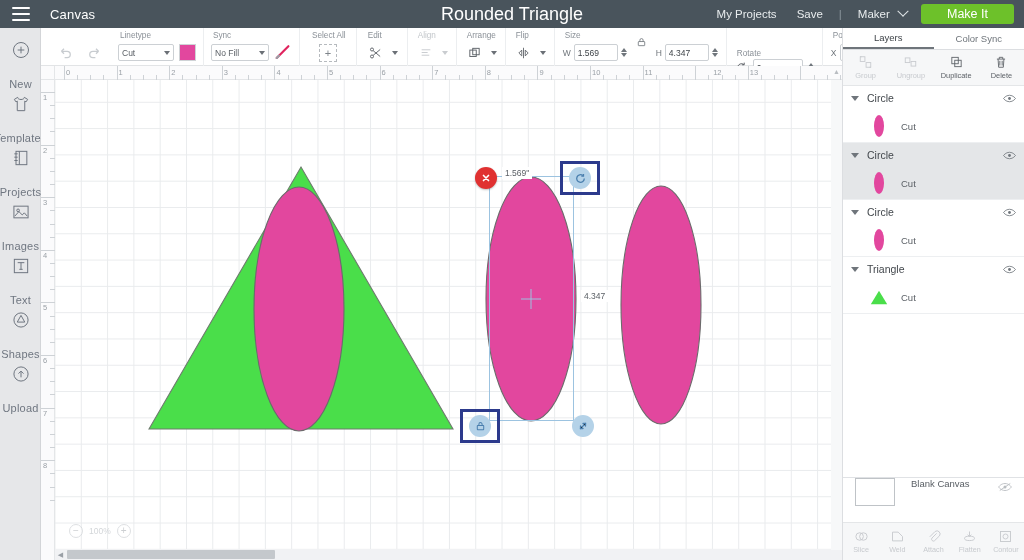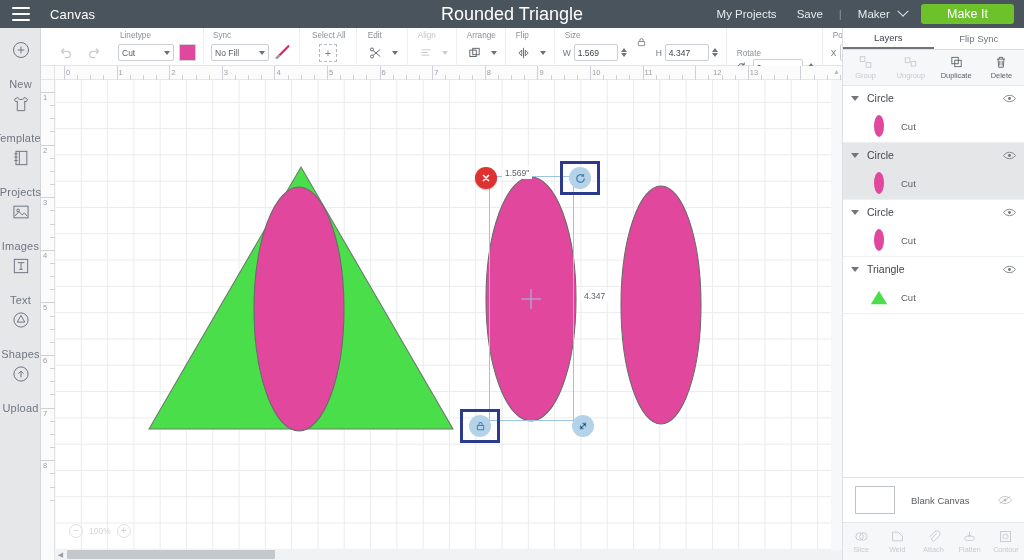--- a/index.html
+++ b/index.html
@@ -164,21 +164,21 @@
   .lhead { display: flex; align-items: center; height: 24px; padding: 0 8px; cursor: pointer; }
   .lcar { width: 0; height: 0; border-left: 4px solid transparent;
     border-right: 4px solid transparent; border-top: 5px solid #6f757b; margin-right: 8px; }
   .lname { font-size: 10.5px; color: #42474c; }
   .leye { margin-left: auto; color: #6f757b; cursor: pointer; }
   .lrow { display: flex; align-items: center; height: 32px; padding-left: 26px; cursor: pointer; }
   .lthumb { width: 20px; height: 26px; display:flex; align-items:center; justify-content:center; }
   .lsub { font-size: 9.5px; color: #5b6066; margin-left: 12px; }
 
   .rbottom { border-top: 1px solid #e0e2e5; background: #fff; }
-  .bcrow { display: flex; align-items: center; height: 44px; padding: 0 12px; }
+  .bcrow { display: flex; align-items: flex-start; height: 44px; padding: 0 12px; }
   .bcthumb { width: 40px; height: 28px; border: 1px solid #bfc3c7; background: #fff; }
   .bclabel { font-size: 9.5px; color: #5b6066; margin-left: 16px; }
   .bceye { margin-left: auto; color: #b8bcc0; }
   .toolrow { display: flex; height: 38px; background: #f6f7f8; border-top: 1px solid #e4e6e8; }
   .tool { flex: 1; display: flex; flex-direction: column; align-items: center;
     justify-content: center; gap: 1px; cursor: pointer; }
   .tool .ti { color: #c7cace; }
   .tool .tl { font-size: 7.2px; color: #c7cace; }
   .scrolltip { position:absolute; right:2px; top:2px; font-size:7px; color:#b9bdc1; }
 </style>
@@ -617,21 +617,21 @@
       <div class="arr">◀</div>
       <div class="hthumb"></div>
     </div>
     <div class="vscroll"></div>
   </div>
 
   <div class="rpanel">
 
     <div class="rtabs">
       <div class="rtab active">Layers</div>
-      <div class="rtab">Flip Sync</div>
+      <div class="rtab">Color Sync</div>
     </div>
 
     <div class="ractions">
       <div class="ract dim">
         <svg class="ri" width="15" height="14" viewBox="0 0 24 24" fill="none" stroke="currentColor" stroke-width="1.5">
           <rect x="3" y="3" width="8" height="8"></rect>
             <rect x="13" y="13" width="8" height="8"></rect>
           <path d="M3 3h2M19 21h2" stroke-width="2"></path>
           </svg>
         <span class="rl">Group</span>

